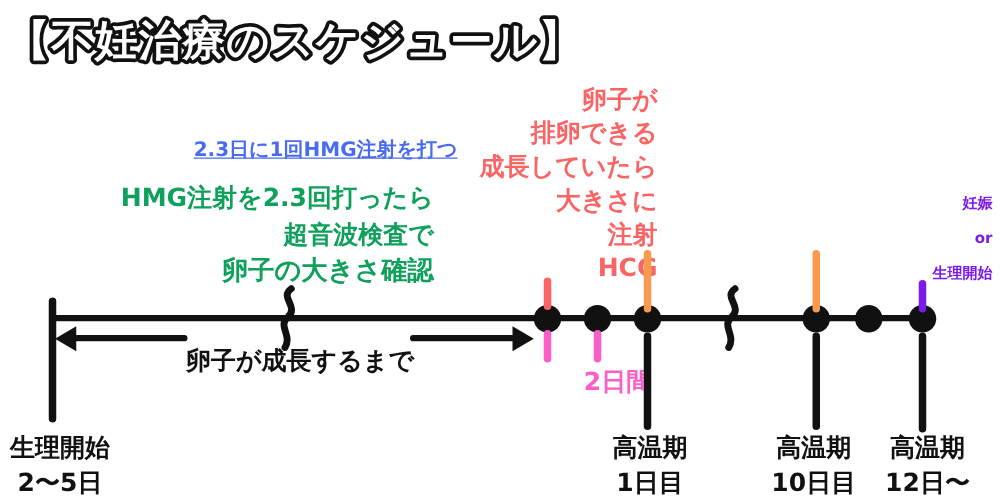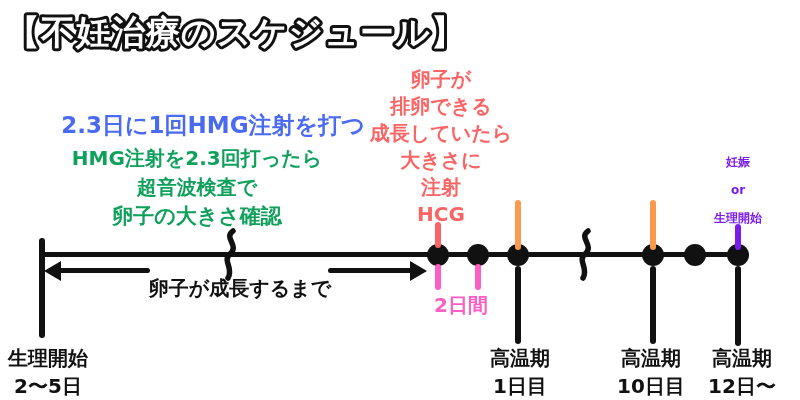--- a/index.html
+++ b/index.html
@@ -14,22 +14,22 @@
   .abs{position:absolute;}
   
   .title-svg{position:absolute;left:2px;top:4px;}
   .title-text{
     font-family:"DejaVu Sans","Liberation Sans",sans-serif;
     font-size:34px;font-weight:bold;fill:#ffffff;stroke:var(--ink);
     stroke-width:6px;paint-order:stroke;stroke-linejoin:round;letter-spacing:1px;
   }
   
   .note{position:absolute;text-align:center;font-weight:bold;white-space:nowrap;}
-  .note div{white-space:nowrap;}
-  .blue{color:var(--blue);font-size:23px;}
+  .note div{white-space:nowrap;text-align:right;}
+  .blue{color:var(--blue);font-size:16px;text-decoration:underline;}
   .green{color:var(--green);font-size:20px;line-height:29px;}
   .green .strong{font-weight:800;font-size:21px;}
   .red{color:var(--red);font-size:20px;line-height:27px;}
   .orange{color:var(--orange);font-size:20px;line-height:28px;}
   .purple{color:var(--purple);font-size:12px;line-height:28px;}
   .pinktxt{color:var(--pink);font-size:20px;line-height:27px;}
   .blacklabel{color:var(--ink);font-size:20px;line-height:28px;font-weight:bold;text-align:center;position:absolute;white-space:nowrap;}
   
   .hline{position:absolute;background:var(--ink);height:5px;border-radius:3px;}
   .vline{position:absolute;background:var(--ink);width:6px;border-radius:3px;}

